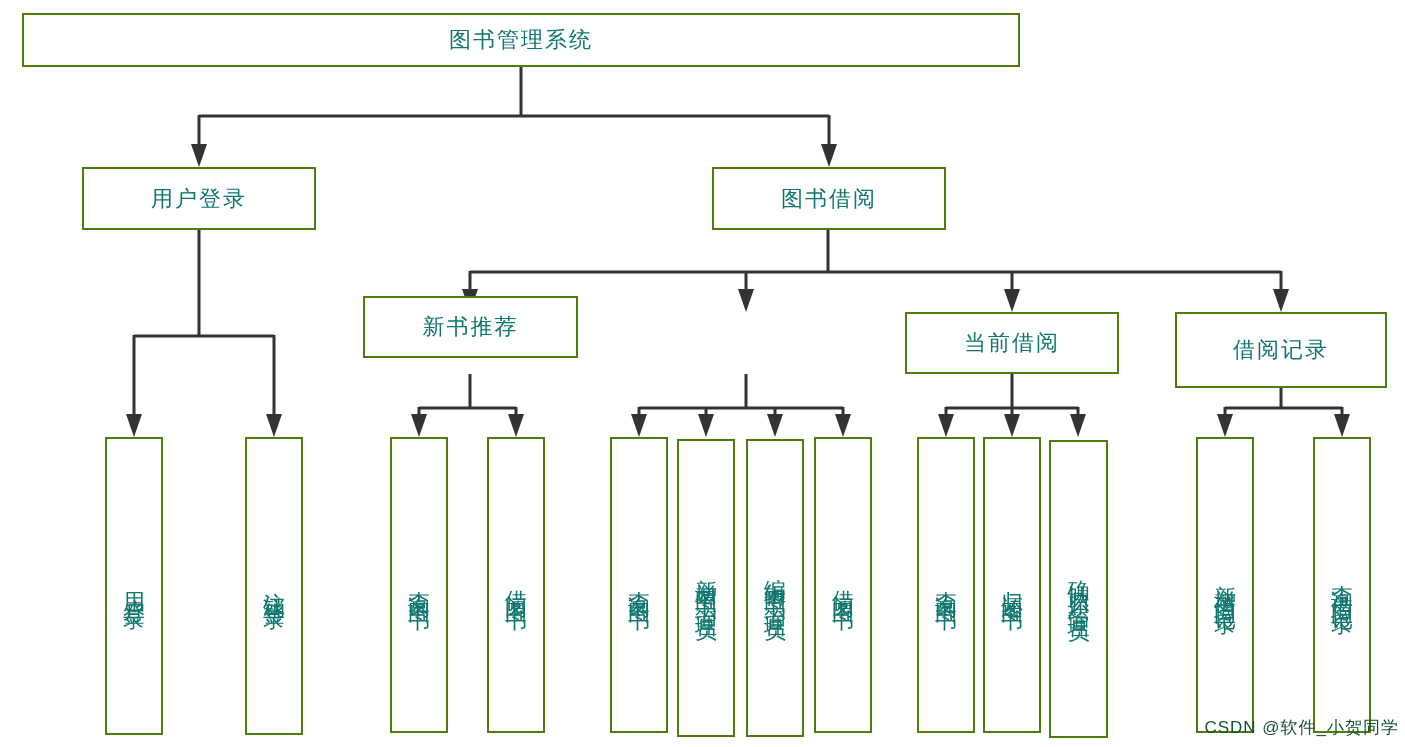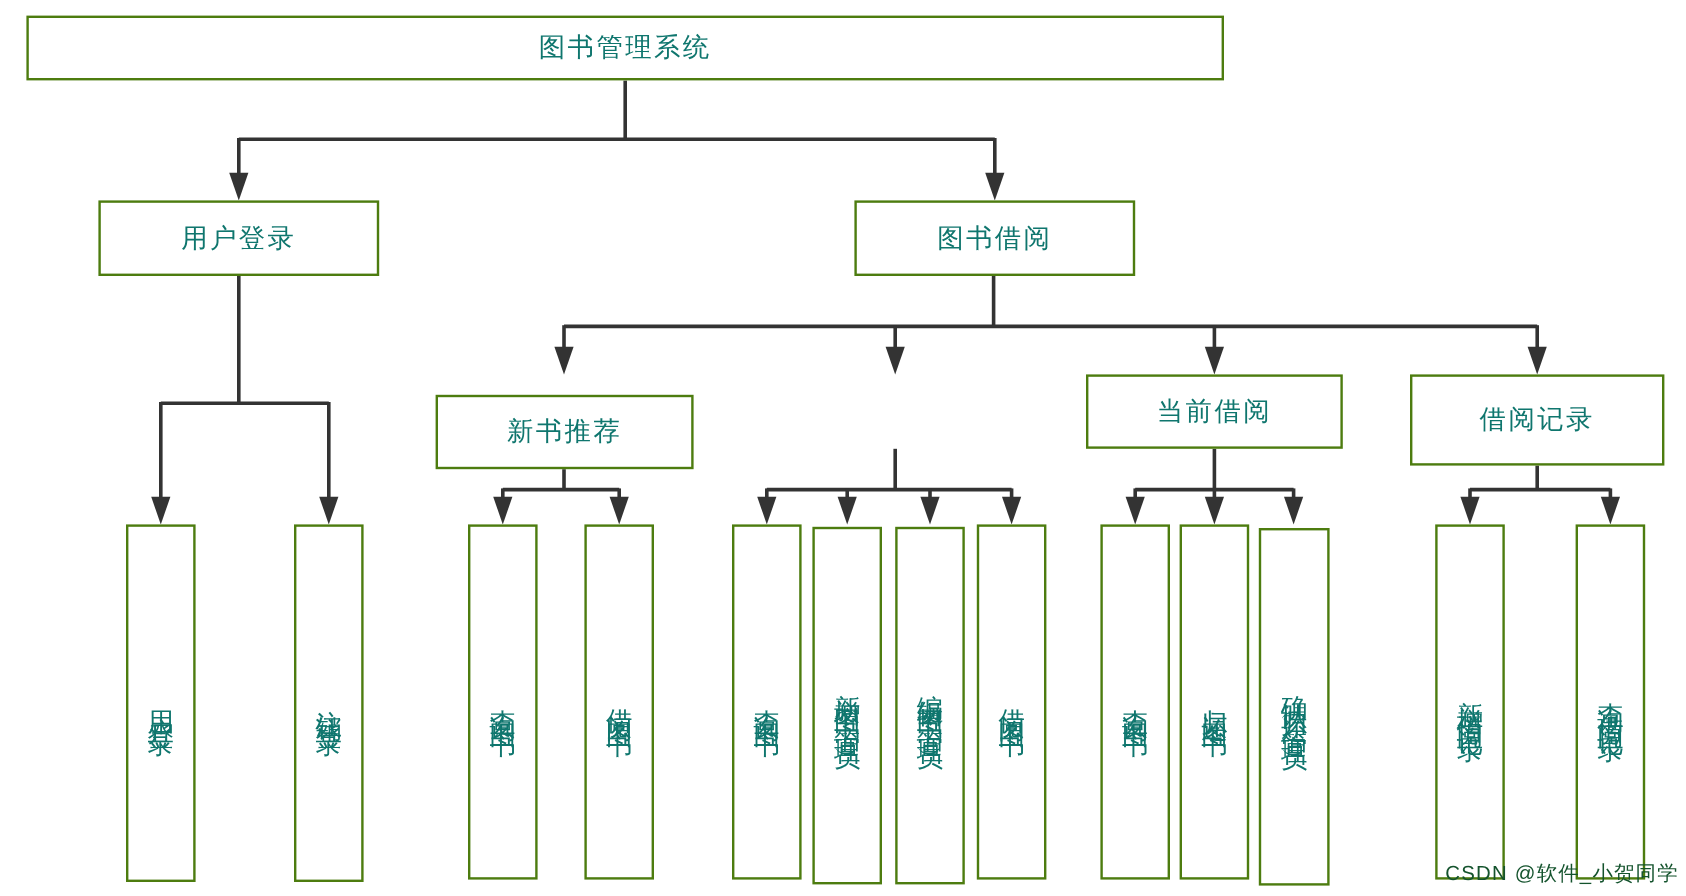--- a/index.html
+++ b/index.html
@@ -138,21 +138,21 @@
     <span>图书管理系统</span>
   </div>
 
   <div class="node h-node" style="left:82px; top:167px; width:234px; height:63px;">
     <span>用户登录</span>
   </div>
   <div class="node h-node" style="left:712px; top:167px; width:234px; height:63px;">
     <span>图书借阅</span>
   </div>
 
-  <div class="node h-node" style="left:363px; top:329px; width:215px; height:62px;justify-content:center;">
+  <div class="node h-node" style="left:363px; top:296px; width:215px; height:62px;justify-content:center;">
     <span>新书推荐</span>
   </div>
   <div class="node h-node" style="left:905px; top:312px; width:214px; height:62px;">
     <span>当前借阅</span>
   </div>
   <div class="node h-node" style="left:1175px; top:312px; width:212px; height:76px;">
     <span>借阅记录</span>
   </div>
 
   <div class="node v-node" style="left:105px; top:437px; width:58px; height:298px;">

